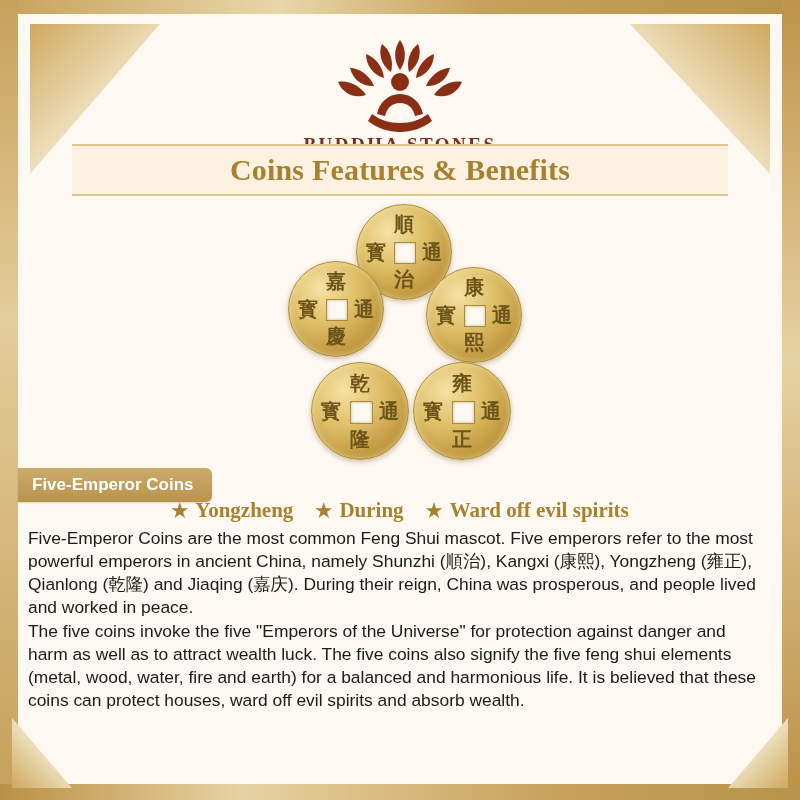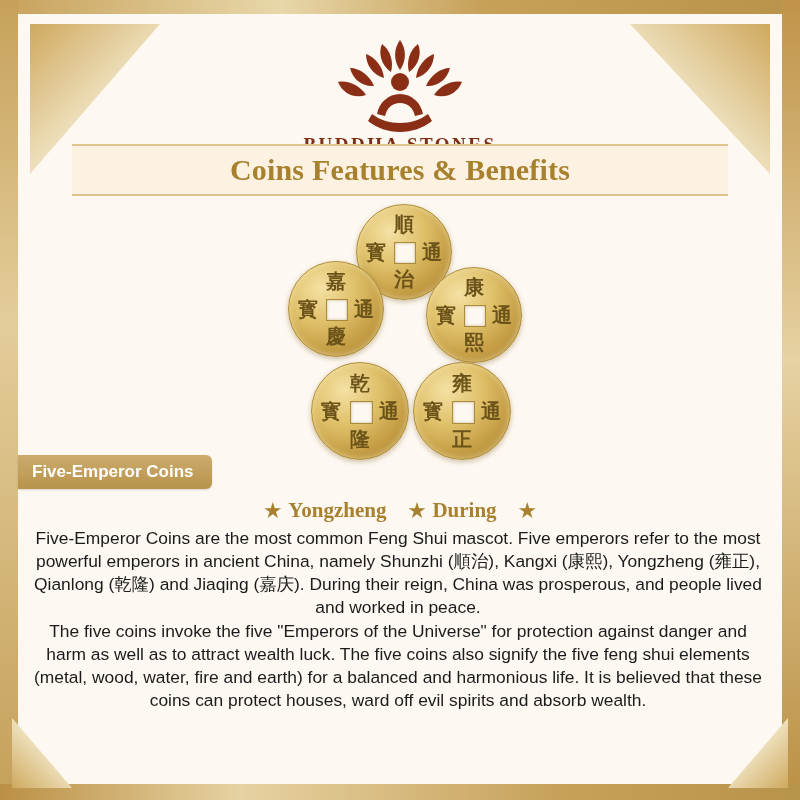--- a/index.html
+++ b/index.html
@@ -156,21 +156,21 @@
     color: #6b5319;
     font-family: "DejaVu Sans", sans-serif;
     font-weight: 700;
     text-align: center;
     line-height: 1;
   }
 
   
   .label-tab {
     position: absolute;
-    top: 441px;
+    top: 454px;
     left: 0px;
     height: 34px;
     background: linear-gradient(180deg,#cbab6c 0%, #b8934b 100%);
     color: #ffffff;
     font-weight: 700;
     font-size: 17px;
     display: flex;
     align-items: center;
     padding: 0 18px 0 14px;
     border-radius: 0 6px 6px 0;
@@ -212,21 +212,21 @@
     width: 756px;
     padding: 0 8px;
     box-sizing: border-box;
     color: #1b1b1b;
     font-size: 17.4px;
     line-height: 1.33;
     font-family: "Liberation Sans", sans-serif;
   }
   .body-copy p {
     margin: 0 0 0 0;
-    text-align: center;
+    text-align: left;
   }
 </style>
 </head>
 <body>
 
 <div class="page">
 
   <div class="frame-top"></div>
   <div class="frame-left-band"></div>
   <div class="frame-right-band"></div>
@@ -315,20 +315,21 @@
       <div class="benefit">
         <span class="star">★</span>
         <span>Yongzheng</span>
       </div>
       <div class="benefit">
         <span class="star">★</span>
         <span>During</span>
       </div>
       <div class="benefit">
         <span class="star">★</span>
+        <span>Ward off evil spirits</span>
       </div>
     </div>
 
     <div class="body-copy">
       <p>Five-Emperor Coins are the most common Feng Shui mascot. Five emperors refer to the most powerful emperors in ancient China, namely Shunzhi (順治), Kangxi (康熙), Yongzheng (雍正), Qianlong (乾隆) and Jiaqing (嘉庆). During their reign, China was prosperous, and people lived and worked in peace.</p>
       <p>The five coins invoke the five "Emperors of the Universe" for protection against danger and harm as well as to attract wealth luck. The five coins also signify the five feng shui elements (metal, wood, water, fire and earth) for a balanced and harmonious life. It is believed that these coins can protect houses, ward off evil spirits and absorb wealth.</p>
     </div>
 
   </div>
 

